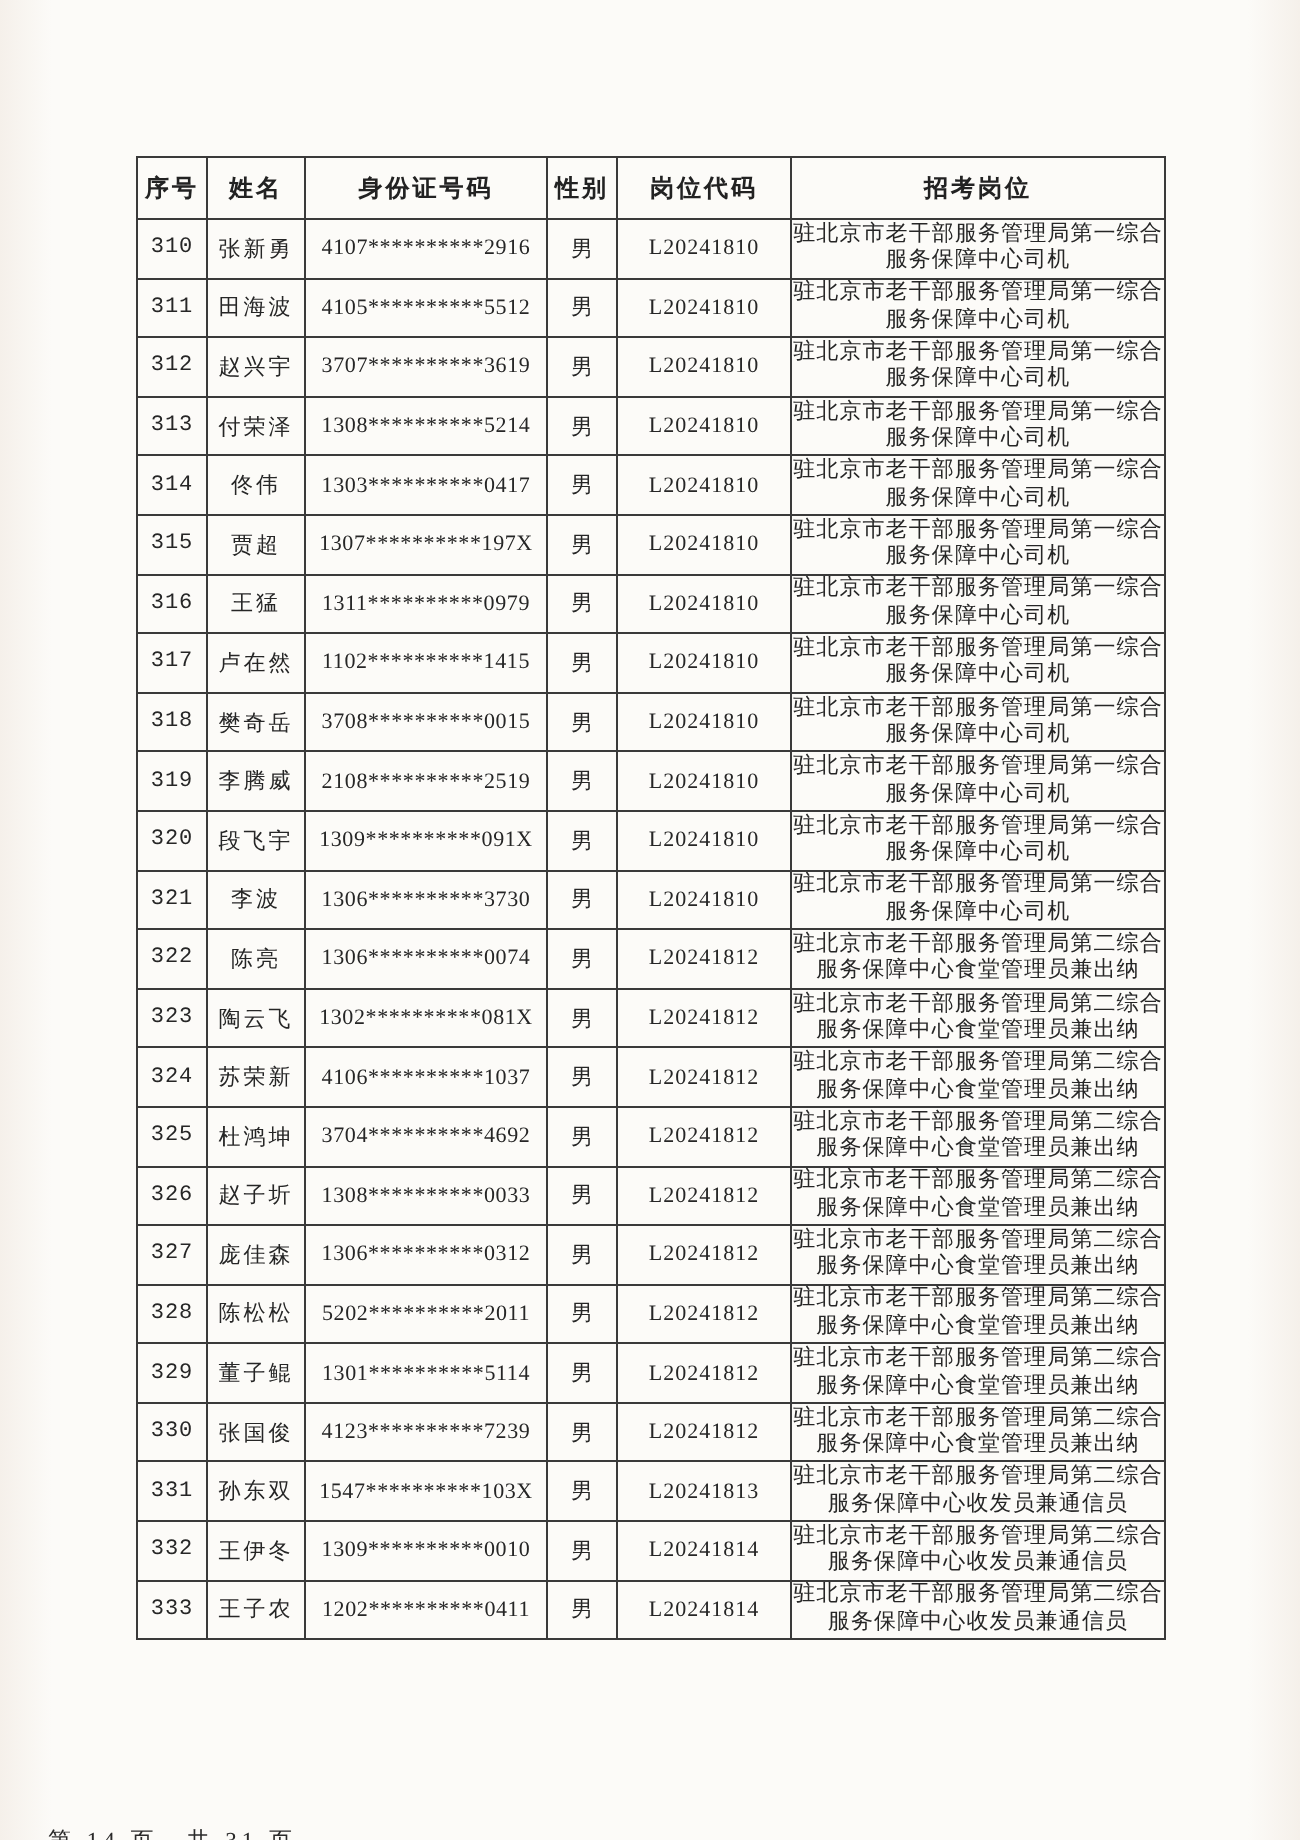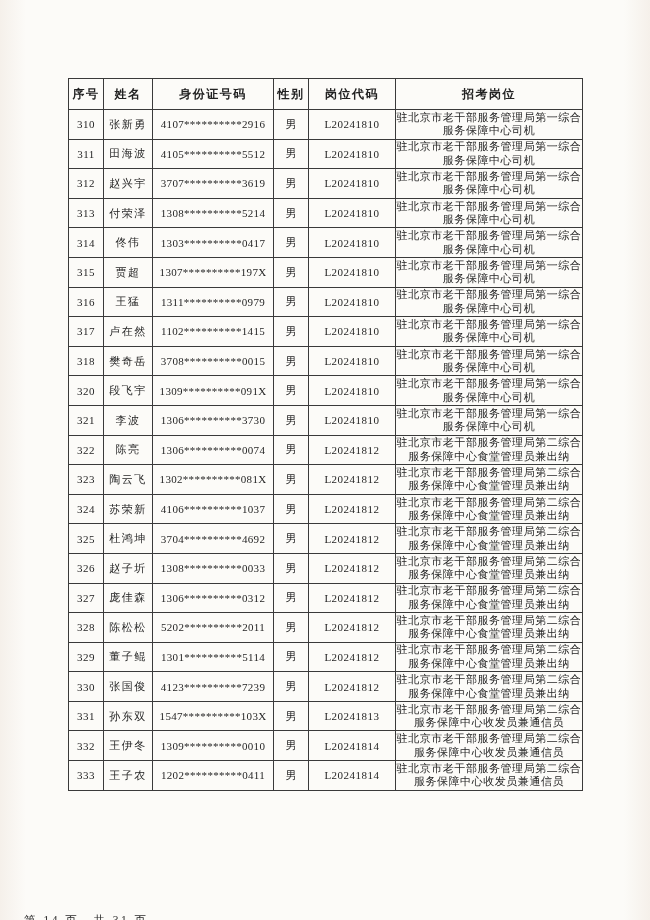--- a/index.html
+++ b/index.html
@@ -50,20 +50,21 @@
   }
   col.c-no     { width: 35px; }
   col.c-name   { width: 49px; }
   col.c-id     { width: 121px; }
   col.c-gender { width: 35px; }
   col.c-code   { width: 87px; }
   col.c-pos    { width: 187px; }
   td.cell-no {
     font-size: 11px;
     letter-spacing: 0.5px;
+    font-family: Liberation Mono, monospace;
   }
   td.cell-name {
     font-size: 11px;
     letter-spacing: 1.5px;
     margin-left: 36px;
   }
   td.cell-id_number {
     font-size: 11px;
     letter-spacing: 0.3px;
   }
@@ -185,20 +186,28 @@
         </tr>
         <tr>
           <td class="cell-no">318</td>
           <td class="cell-name">樊奇岳</td>
           <td class="cell-id_number">3708**********0015</td>
           <td class="cell-gender">男</td>
           <td class="cell-job_code">L20241810</td>
           <td class="cell-job_title">驻北京市老干部服务管理局第一综合服务保障中心司机</td>
         </tr>
         <tr>
+          <td class="cell-no">319</td>
+          <td class="cell-name">李腾威</td>
+          <td class="cell-id_number">2108**********2519</td>
+          <td class="cell-gender">男</td>
+          <td class="cell-job_code">L20241810</td>
+          <td class="cell-job_title">驻北京市老干部服务管理局第一综合服务保障中心司机</td>
+        </tr>
+        <tr>
           <td class="cell-no">320</td>
           <td class="cell-name">段飞宇</td>
           <td class="cell-id_number">1309**********091X</td>
           <td class="cell-gender">男</td>
           <td class="cell-job_code">L20241810</td>
           <td class="cell-job_title">驻北京市老干部服务管理局第一综合服务保障中心司机</td>
         </tr>
         <tr>
           <td class="cell-no">321</td>
           <td class="cell-name">李波</td>

